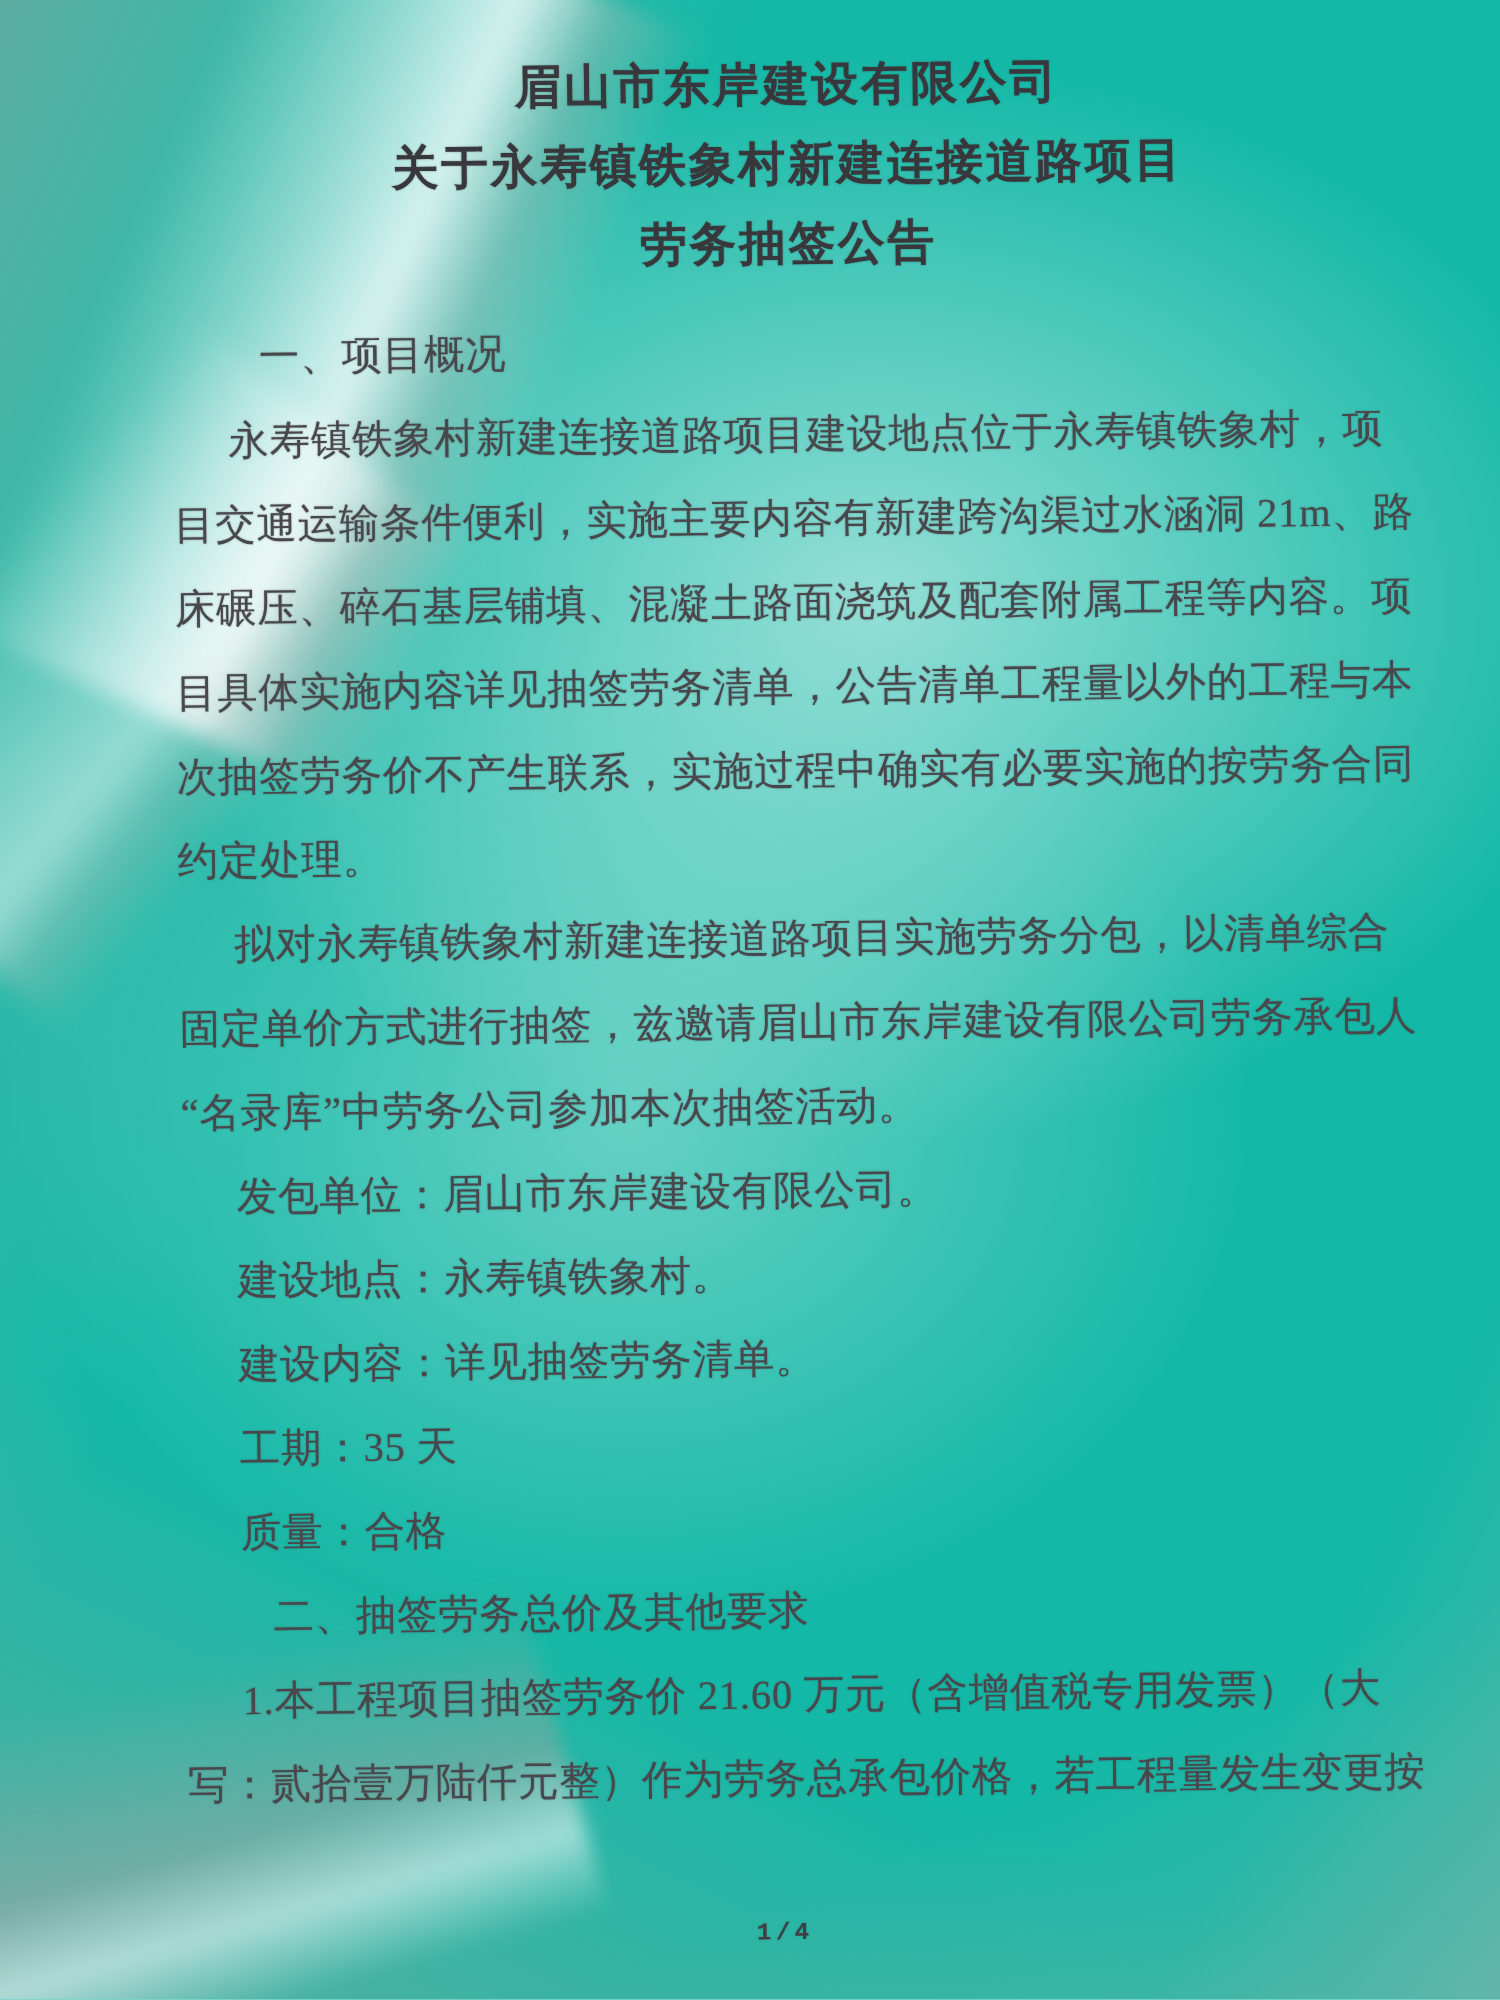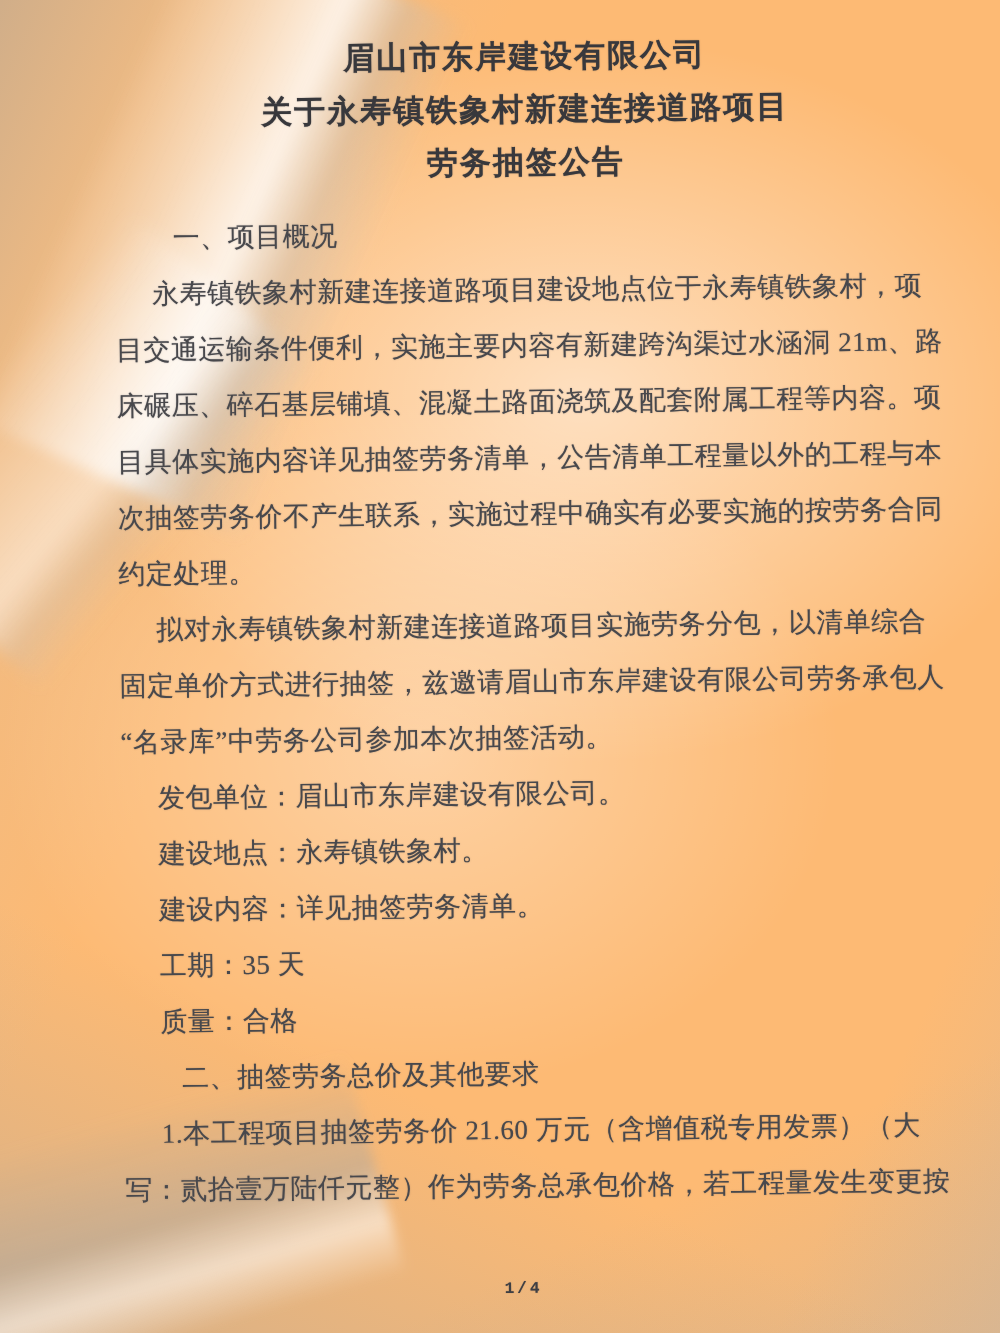--- a/index.html
+++ b/index.html
@@ -1,19 +1,19 @@
 <!DOCTYPE html>
 <html><head>
 <meta charset="utf-8">
 <style>
   html,body{margin:0;padding:0;}
   .page{
     position:relative;
     width:1000px;height:1333px;
-    background:#fdba74;
+    background:#14b8a6;
     overflow:hidden;
     font-family:"Liberation Serif","DejaVu Serif",serif;
   }
   
   .light-overlay{
     position:absolute;inset:0;pointer-events:none;
     background:
       radial-gradient(ellipse 720px 520px at 58% 30%, rgba(255,255,255,.55), rgba(255,255,255,0) 70%),
       radial-gradient(ellipse 560px 460px at 42% 56%, rgba(255,255,255,.35), rgba(255,255,255,0) 75%),
       linear-gradient(115deg, rgba(164,162,158,.5) 0%, rgba(190,188,184,.22) 12%, rgba(190,188,184,0) 32%),

